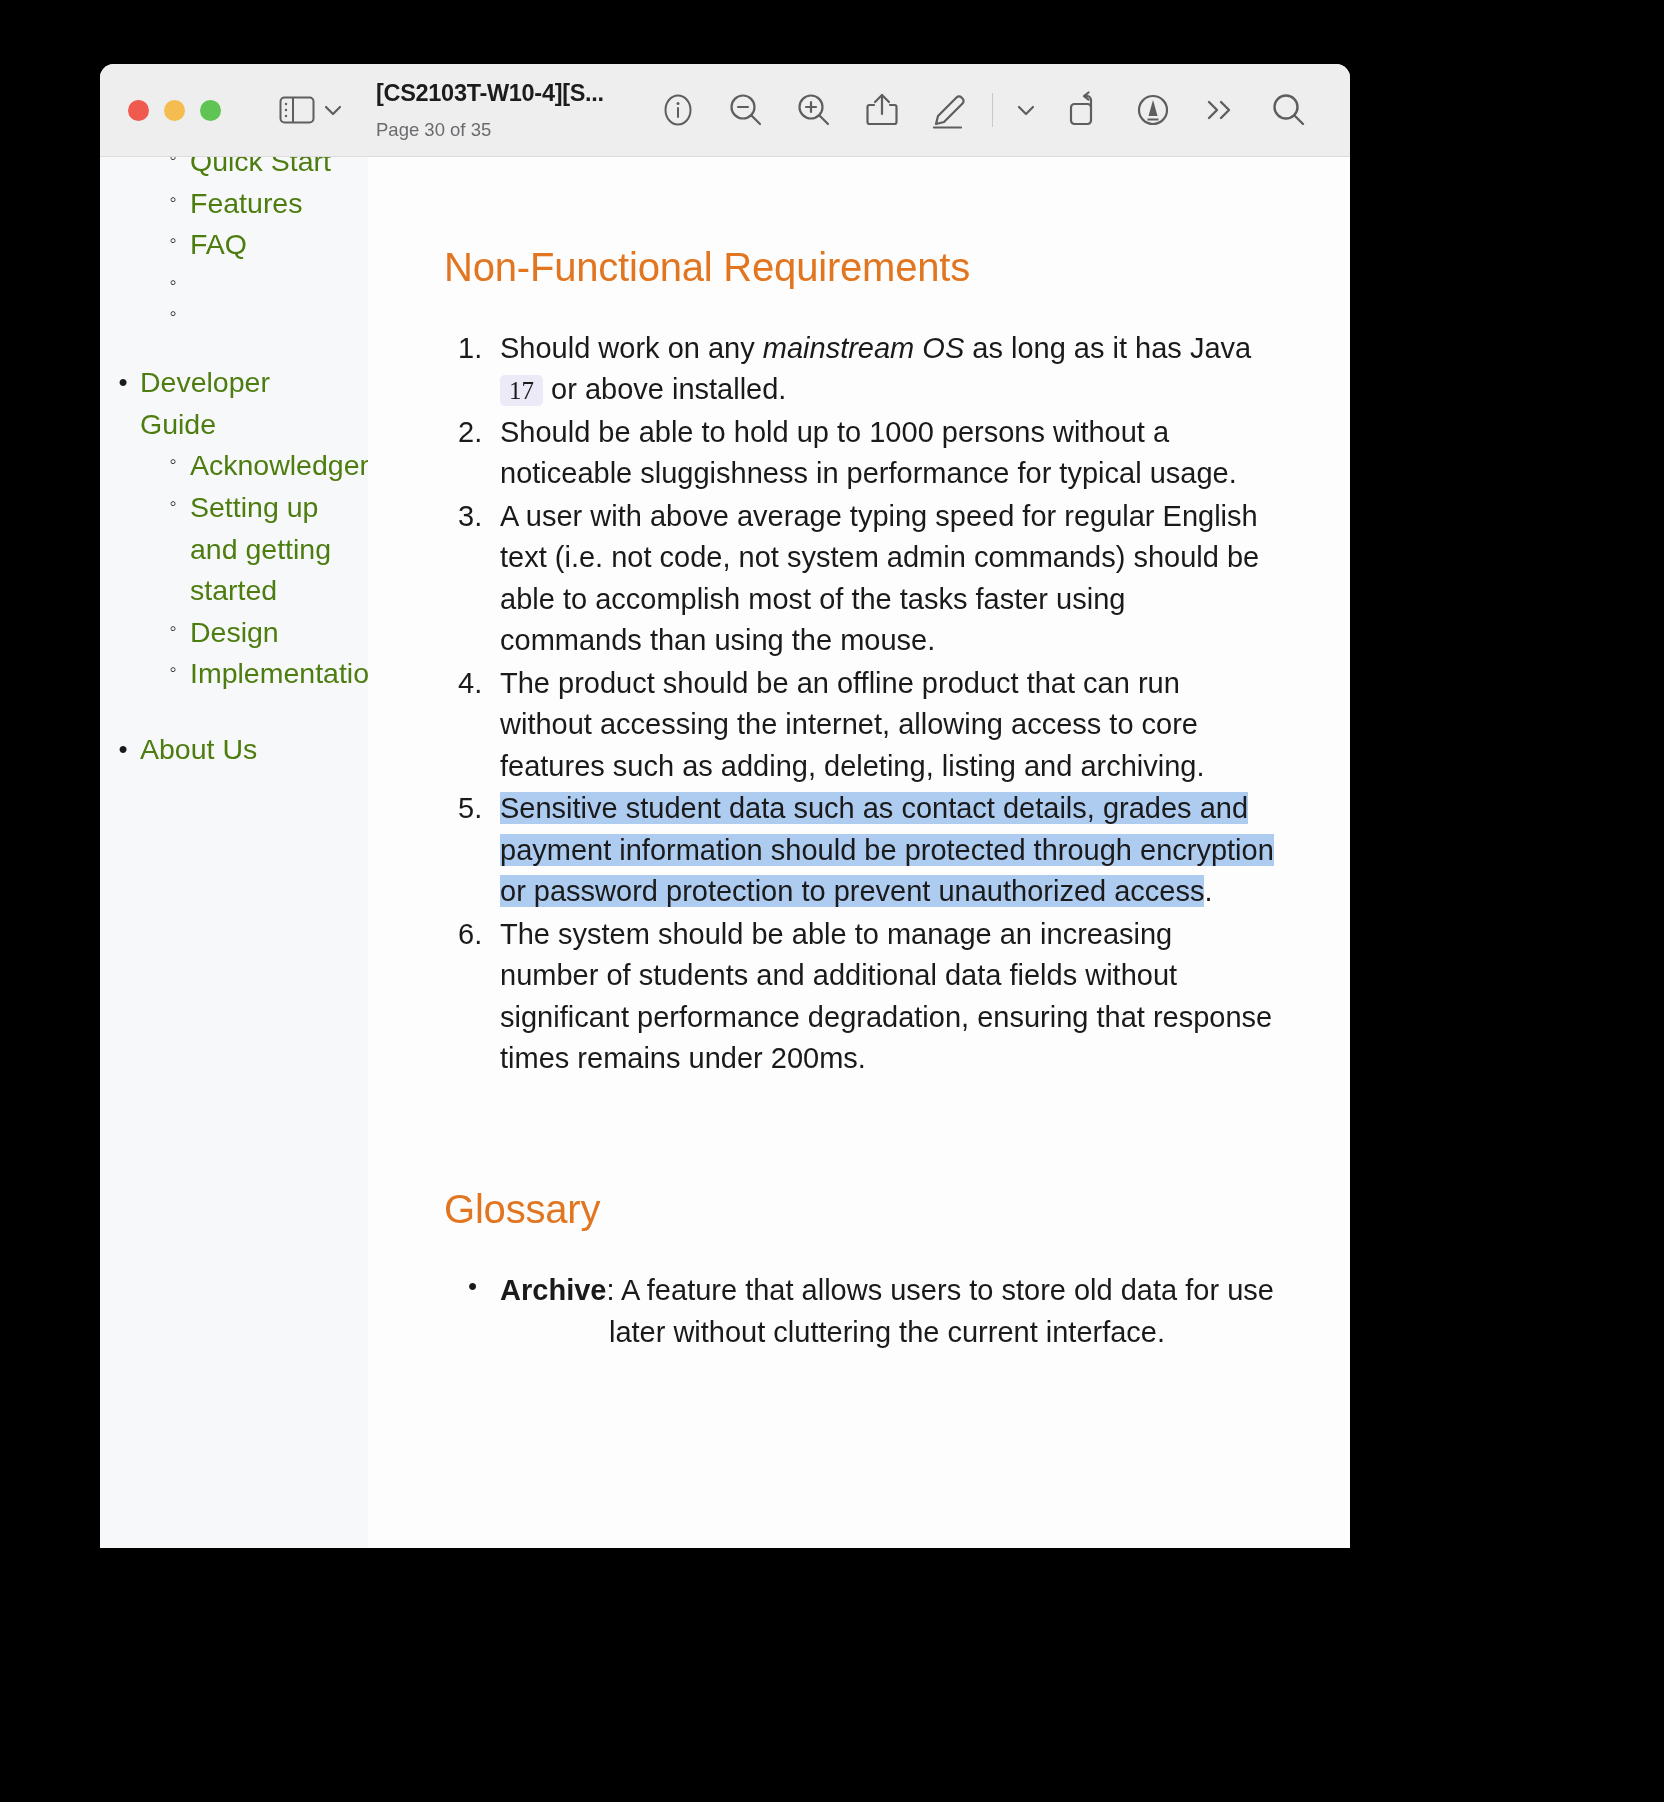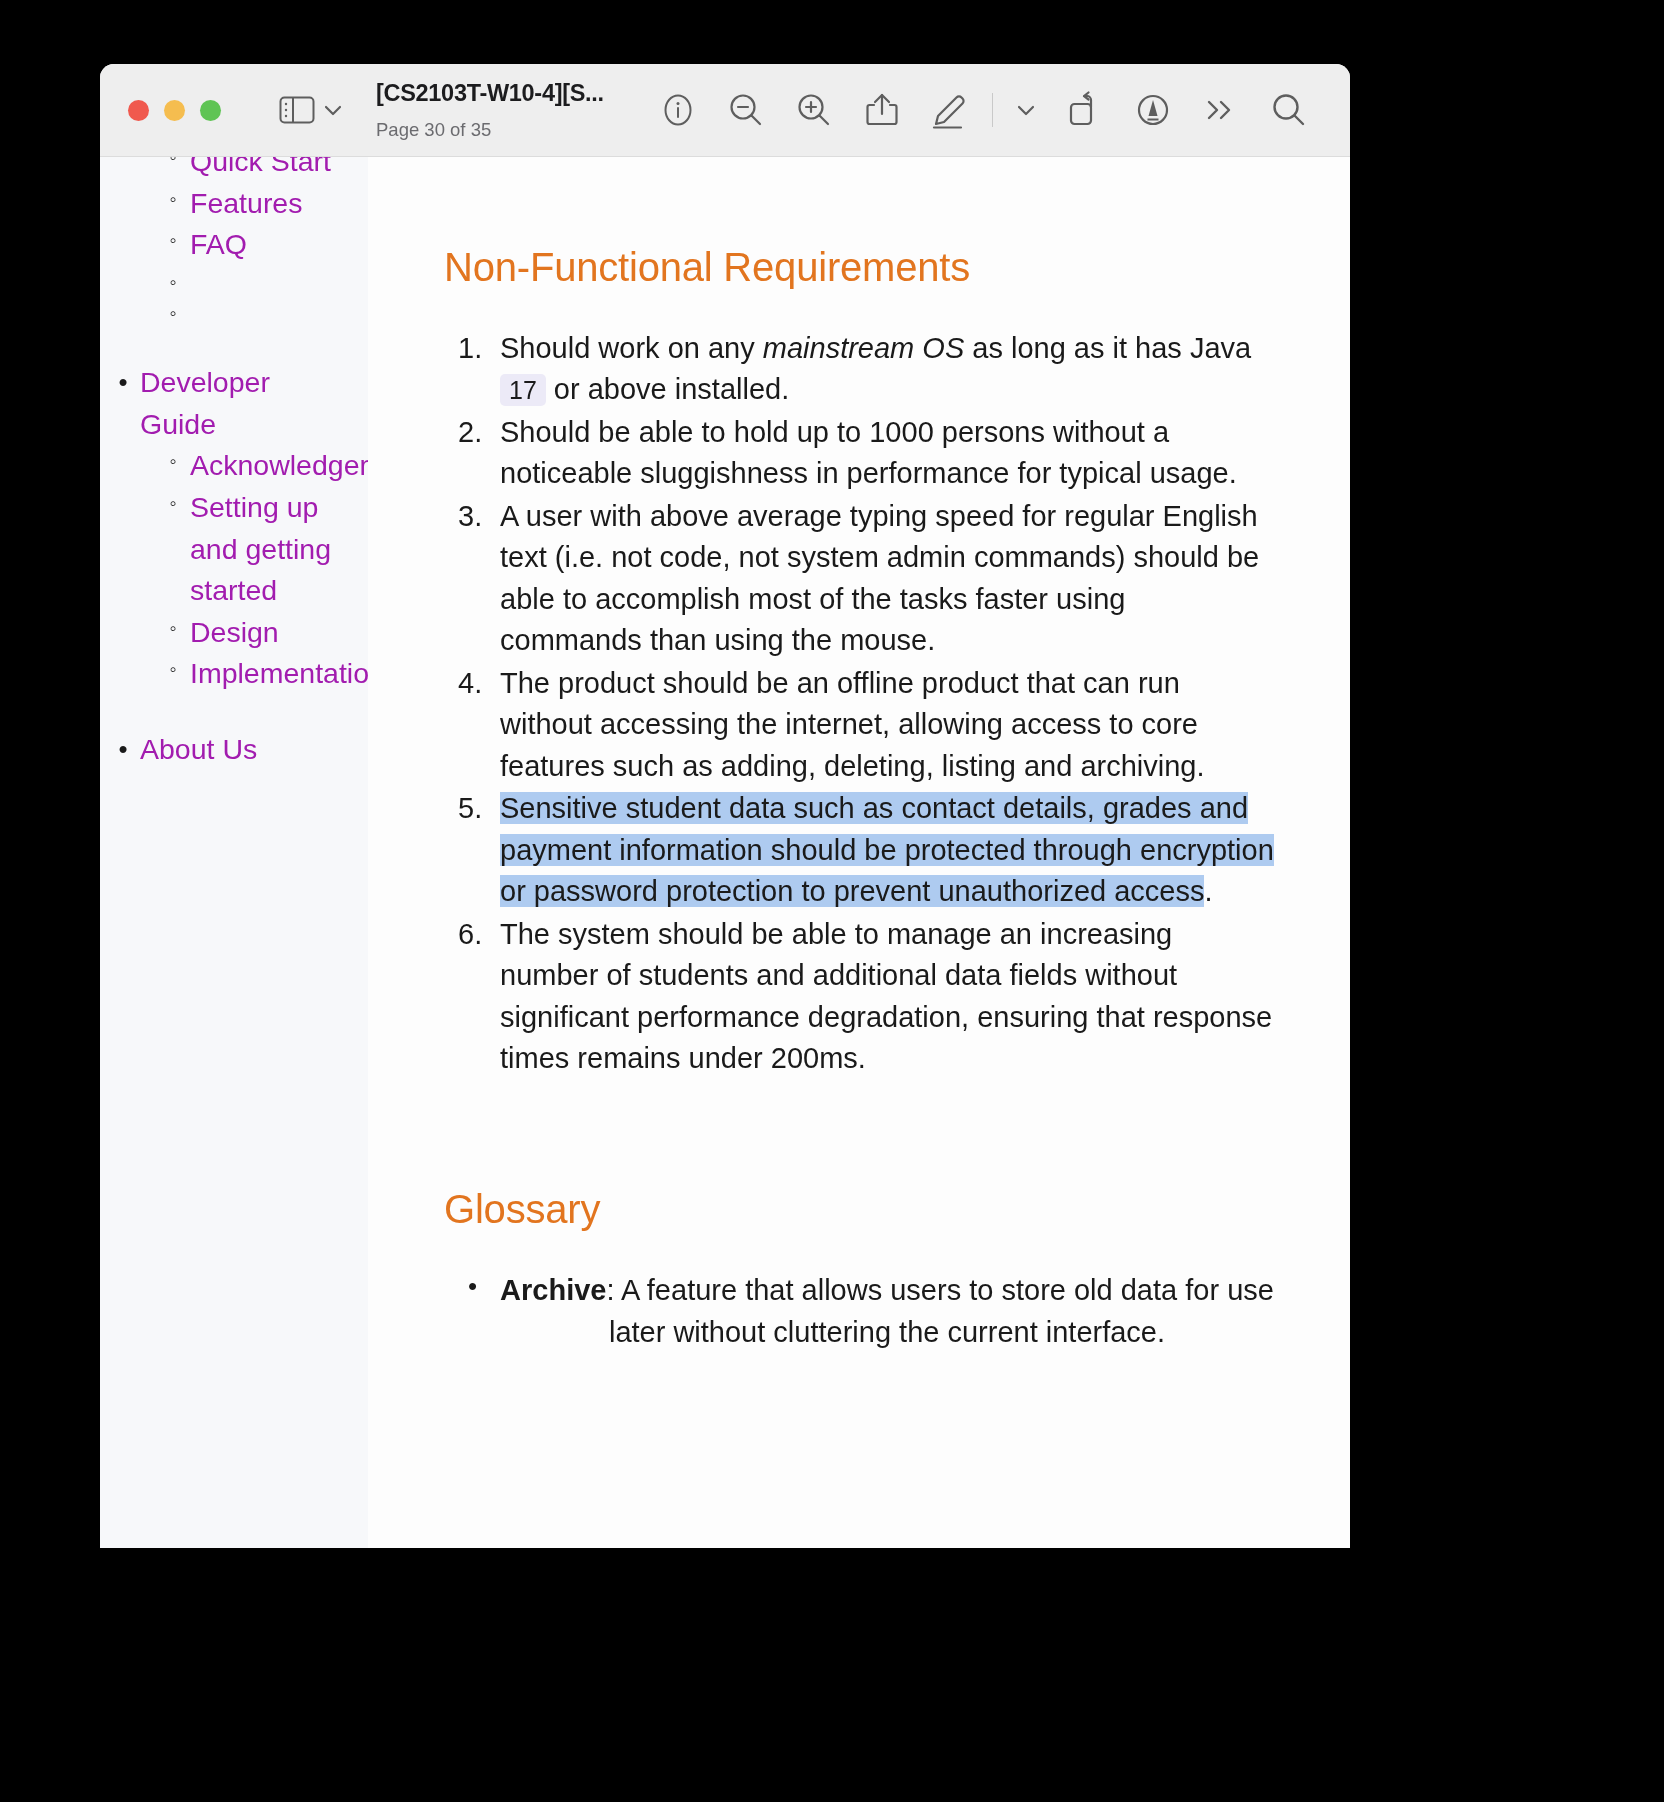--- a/index.html
+++ b/index.html
@@ -112,21 +112,21 @@
     text-align: center;
     color: #1a1a1a;
     font-size: 20px;
     line-height: 1.46;
     padding-top: 2px;
   }
   .toc-item.level1 { margin-left: 0px; }
   .toc-item.level1 .bullet { font-size: 26px; }
   .toc-item.level2 { margin-left: 50px; }
   .toc-item .label {
-    color: #a21caf;
+    color: #4d7c0f;
     max-width: 172px;
   }
   .toc-gap { height: 34px; }
 
   
   #page-area {
     flex: 1 1 auto;
     background: #84cc16;
     display: flex;
     justify-content: center;
@@ -185,21 +185,21 @@
     position: absolute;
     left: 24px;
     top: -2px;
     font-size: 26px;
   }
 
   .hl { background: #aecbf0; }
   em.it { font-style: italic; }
   b.term { font-weight: bold; }
   code.inline {
-    font-family: Liberation Sans, sans-serif;
+    font-family: Liberation Serif, serif;
     background: #eceaf7;
     border-radius: 5px;
     padding: 2px 9px;
     font-size: 25px;
   }
 </style>
 </head>
 <body>
 
 <div id="window">

